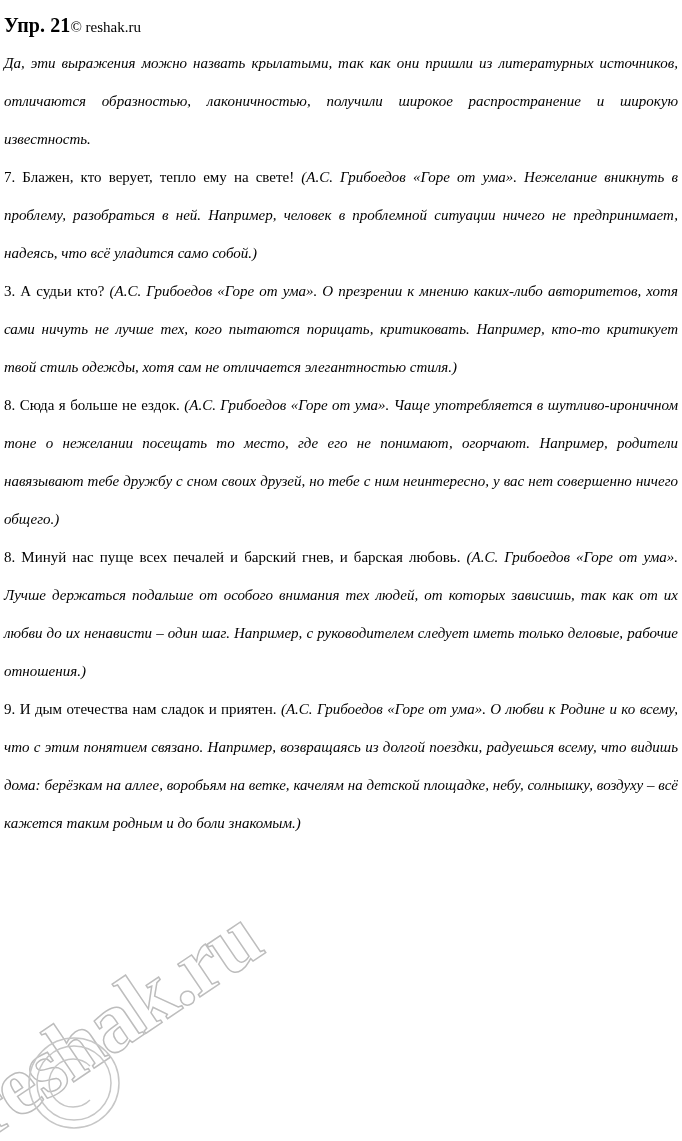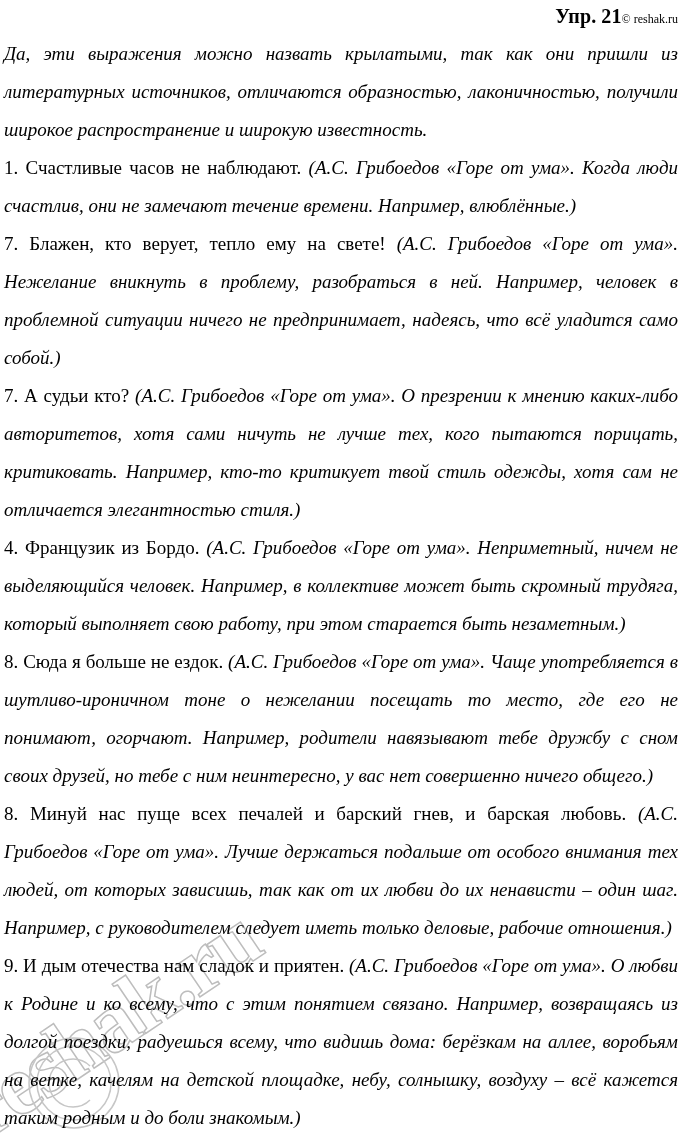--- a/index.html
+++ b/index.html
@@ -20,45 +20,45 @@
     width: 682px;
     height: 1141px;
     box-sizing: border-box;
     padding: 0 4px;
     z-index: 2;
   }
   
   .header {
     display: flex;
     align-items: baseline;
-    justify-content: flex-end;
+    justify-content: flex-start;
     height: 26px;
-    padding-top: 4px;
+    padding-top: 13px;
   }
   .exercise-title {
     font-size: 20px;
     font-weight: bold;
     line-height: 24px;
     letter-spacing: 0.1px;
   }
   .copyright {
-    font-size: 12px;
+    font-size: 15px;
     font-weight: normal;
     line-height: 24px;
     white-space: nowrap;
   }
   
   .content {
     padding-top: 5px;
   }
   p.para {
     margin: 0 0 0 0;
     text-align: justify;
     text-justify: inter-word;
-    font-size: 19px;
+    font-size: 15px;
     line-height: 38px;
     hyphens: none;
   }
   p.para.intro {
     font-style: italic;
   }
   p.para .quote {
     font-style: normal;
   }
   p.para .gloss {
@@ -114,39 +114,31 @@
 
   <div class="header">
     <div class="exercise-title">Упр. 21</div>
     <div class="copyright">© reshak.ru</div>
   </div>
 
   <div class="content">
 
     <p class="para intro">Да, эти выражения можно назвать крылатыми, так как они пришли из литературных источников, отличаются образностью, лаконичностью, получили широкое распространение и широкую известность.</p>
 
-    <p class="para">
-      <span class="quote">1. Счастливые часов не наблюдают.</span>
-      <span class="gloss">(А.С. Грибоедов «Горе от ума». Когда люди счастлив, они не замечают течение времени. Например, влюблённые.)</span>
-    </p>
 
     <p class="para">
       <span class="quote">7. Блажен, кто верует, тепло ему на свете!</span>
       <span class="gloss">(А.С. Грибоедов «Горе от ума». Нежелание вникнуть в проблему, разобраться в ней. Например, человек в проблемной ситуации ничего не предпринимает, надеясь, что всё уладится само собой.)</span>
     </p>
 
     <p class="para">
-      <span class="quote">7. А судьи кто?</span>
+      <span class="quote">3. А судьи кто?</span>
       <span class="gloss">(А.С. Грибоедов «Горе от ума». О презрении к мнению каких-либо авторитетов, хотя сами ничуть не лучше тех, кого пытаются порицать, критиковать. Например, кто-то критикует твой стиль одежды, хотя сам не отличается элегантностью стиля.)</span>
     </p>
 
-    <p class="para">
-      <span class="quote">4. Французик из Бордо.</span>
-      <span class="gloss">(А.С. Грибоедов «Горе от ума». Неприметный, ничем не выделяющийся человек. Например, в коллективе может быть скромный трудяга, который выполняет свою работу, при этом старается быть незаметным.)</span>
-    </p>
 
     <p class="para">
       <span class="quote">8. Сюда я больше не ездок.</span>
       <span class="gloss">(А.С. Грибоедов «Горе от ума». Чаще употребляется в шутливо-ироничном тоне о нежелании посещать то место, где его не понимают, огорчают. Например, родители навязывают тебе дружбу с сном своих друзей, но тебе с ним неинтересно, у вас нет совершенно ничего общего.)</span>
     </p>
 
     <p class="para">
       <span class="quote">8. Минуй нас пуще всех печалей и барский гнев, и барская любовь.</span>
       <span class="gloss">(А.С. Грибоедов «Горе от ума». Лучше держаться подальше от особого внимания тех людей, от которых зависишь, так как от их любви до их ненависти – один шаг. Например, с руководителем следует иметь только деловые, рабочие отношения.)</span>
     </p>

